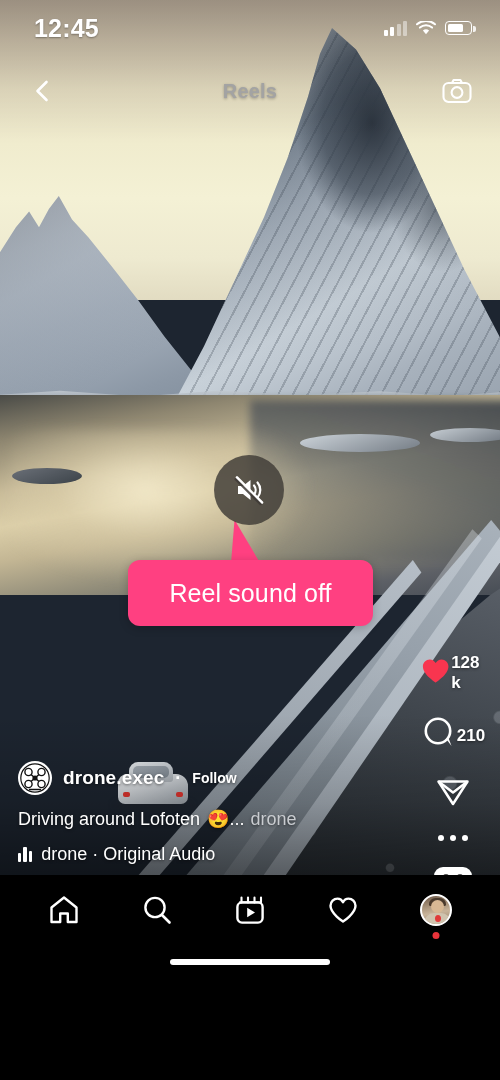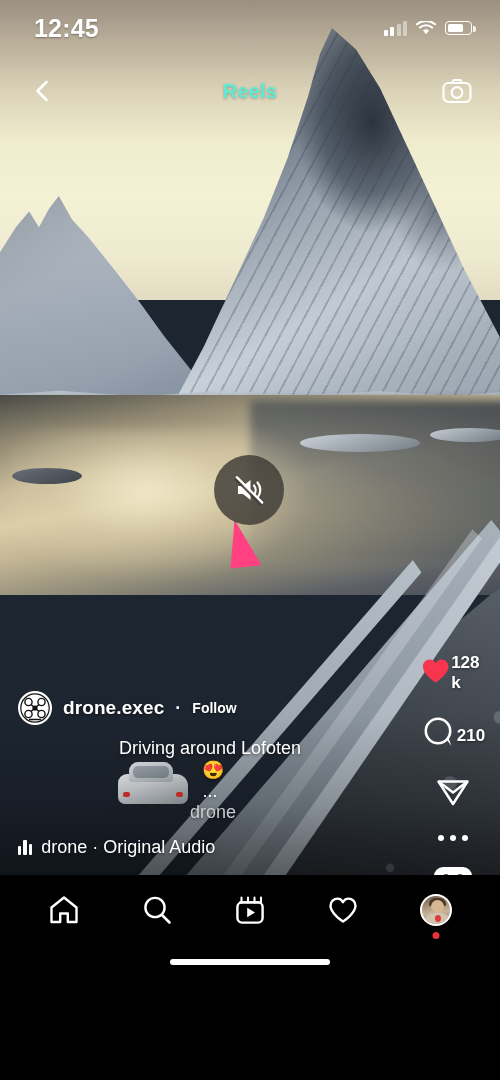--- a/index.html
+++ b/index.html
@@ -123,21 +123,21 @@
   .bars i:nth-child(4){ height:15px; opacity:.45; }
   .batt { width:27px; height:14px; border:1.8px solid #fff; border-radius:4px; position:relative;
           padding:1.6px; }
   .batt::after { content:""; position:absolute; right:-4.5px; top:4px; width:2.4px; height:6px;
                  background:#fff; border-radius:0 2px 2px 0; opacity:.85; }
   .batt span { display:block; height:100%; width:72%; background:#fff; border-radius:1.6px; }
 
   
   .header { position:absolute; left:0; top:62px; width:500px; height:58px; z-index:30;
             display:flex; align-items:center; justify-content:space-between; padding:0 22px; }
-  .hdr-title { position:absolute; left:0; right:0; text-align:center; color:#5eead4;
+  .hdr-title { position:absolute; left:0; right:0; text-align:center; color:#a3a3a3;
                font-size:20px; font-weight:700; letter-spacing:.2px; pointer-events:none;
                text-shadow:0 1px 3px rgba(0,0,0,.3); }
   .icon-btn { width:42px; height:42px; display:flex; align-items:center; justify-content:center;
               position:relative; z-index:2; }
 
   
   .mute-pill { position:absolute; left:214px; top:455px; width:70px; height:70px; border-radius:50%;
                background:rgba(62,58,54,.82); display:flex; align-items:center; justify-content:center;
                z-index:25; }
   .callout { position:absolute; left:128px; top:560px; width:245px; height:66px; border-radius:12px;
@@ -155,30 +155,30 @@
   .rail-count { color:#fff; font-size:17px; font-weight:600; margin-top:5px;
                 text-shadow:0 1px 3px rgba(0,0,0,.5); }
   .rail-gap { height:22px; }
   .dots { display:flex; gap:6px; align-items:center; height:30px; }
   .dots i { width:6px; height:6px; border-radius:50%; background:#fff; display:block; }
   .audio-thumb { width:38px; height:38px; border-radius:9px; background:#fff;
                  display:flex; align-items:center; justify-content:center; overflow:hidden;
                  border:1.5px solid rgba(255,255,255,.9); }
 
   
-  .meta { position:absolute; left:0; bottom:122px; width:420px; padding:0 18px; z-index:28;
+  .meta { position:absolute; left:0; bottom:115px; width:420px; padding:0 18px; z-index:28;
           color:#fff; }
   .meta-user { display:flex; align-items:center; gap:11px; }
   .avatar-ring { width:34px; height:34px; border-radius:50%; background:#fff; flex:0 0 34px;
                  display:flex; align-items:center; justify-content:center; overflow:hidden; }
   .uname { font-size:19px; font-weight:700; letter-spacing:.1px; text-shadow:0 1px 3px rgba(0,0,0,.5); }
   .sep-dot { font-size:18px; font-weight:700; opacity:.95; }
   .follow { font-size:14px; font-weight:700; text-shadow:0 1px 3px rgba(0,0,0,.5); }
   .caption { margin-top:13px; font-size:18px; font-weight:400; display:flex; align-items:center;
-             gap:0; text-shadow:0 1px 3px rgba(0,0,0,.5);flex-direction:column; }
+             gap:0; text-shadow:0 1px 3px rgba(0,0,0,.5); }
   .caption .more { color:#c9ccd0; margin-left:6px; }
   .audio-row { margin-top:14px; display:flex; align-items:center; gap:0; font-size:18px; }
   .audio-eq { display:flex; align-items:flex-end; gap:2px; height:15px; margin-right:9px; }
   .audio-eq i { display:block; width:3.4px; background:#fff; border-radius:1px; }
   .audio-eq i:nth-child(1){ height:9px; }
   .audio-eq i:nth-child(2){ height:15px; }
   .audio-eq i:nth-child(3){ height:11px; }
   .audio-txt { text-shadow:0 1px 3px rgba(0,0,0,.5); }
   .collab { display:flex; align-items:center; gap:7px; margin-left:28px;
             text-shadow:0 1px 3px rgba(0,0,0,.5); }
@@ -284,20 +284,23 @@
   <div class="mute-pill">
     <svg width="34" height="34" viewBox="0 0 34 34">
       <path d="M6 13 h5 L18.5 7 v20 L11 21 H6 Z" fill="#fff"></path>
       <path d="M22 12.5 a7 7 0 0 1 0 9" stroke="#fff" stroke-width="2.2" fill="none" stroke-linecap="round"></path>
       <path d="M25.5 9.5 a11.5 11.5 0 0 1 0 15" stroke="#fff" stroke-width="2.2" fill="none" stroke-linecap="round"></path>
       <path d="M5 4.5 L30 29.5" stroke="#fff" stroke-width="2.6" stroke-linecap="round"></path>
       <path d="M3.6 6.2 L28.6 31.2" stroke="rgba(62,58,54,.85)" stroke-width="2.2" stroke-linecap="round"></path>
     </svg>
   </div>
   <div class="callout-tail"></div>
+  <div class="callout">
+    <span class="callout-txt">Reel sound off</span>
+  </div>
 
   <div class="rail">
 
     <div class="rail-item">
       <svg width="38" height="38" viewBox="0 0 38 38">
         <path d="M19 33 C19 33 3.5 23.5 3.5 13.6 C3.5 8.5 7.4 5 11.8 5 C14.9 5 17.6 6.8 19 9.4
                  C20.4 6.8 23.1 5 26.2 5 C30.6 5 34.5 8.5 34.5 13.6 C34.5 23.5 19 33 19 33 Z" fill="#f8354f"></path>
       </svg>
       <div class="rail-count">128 k</div>
     </div>

